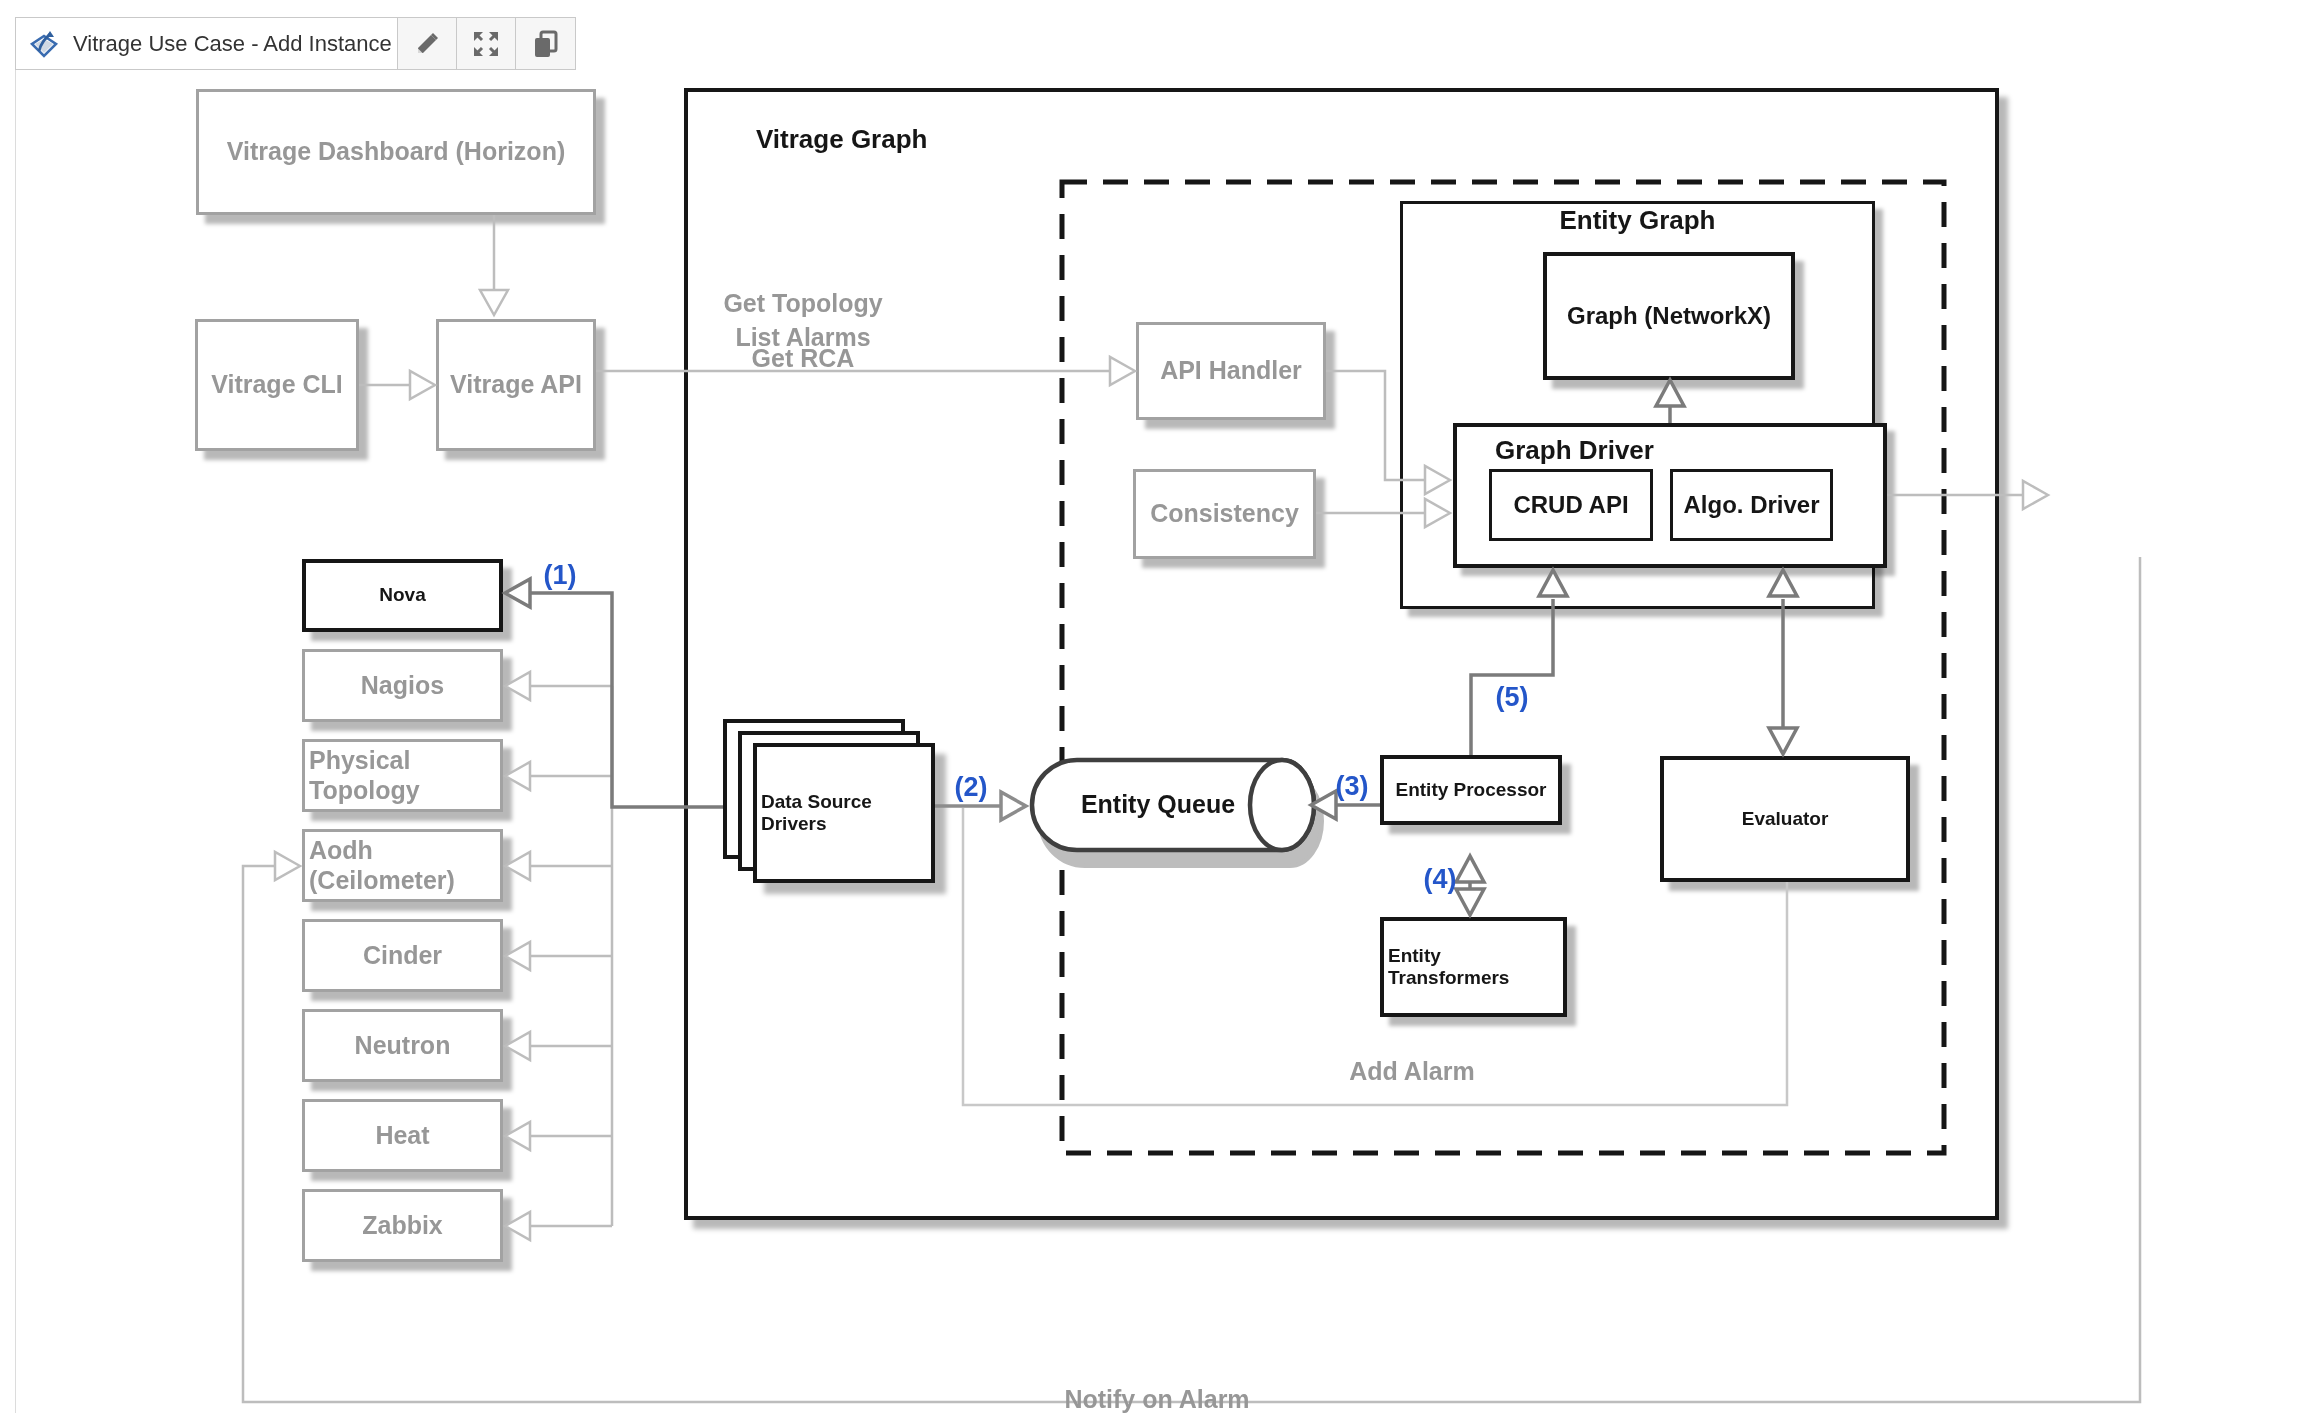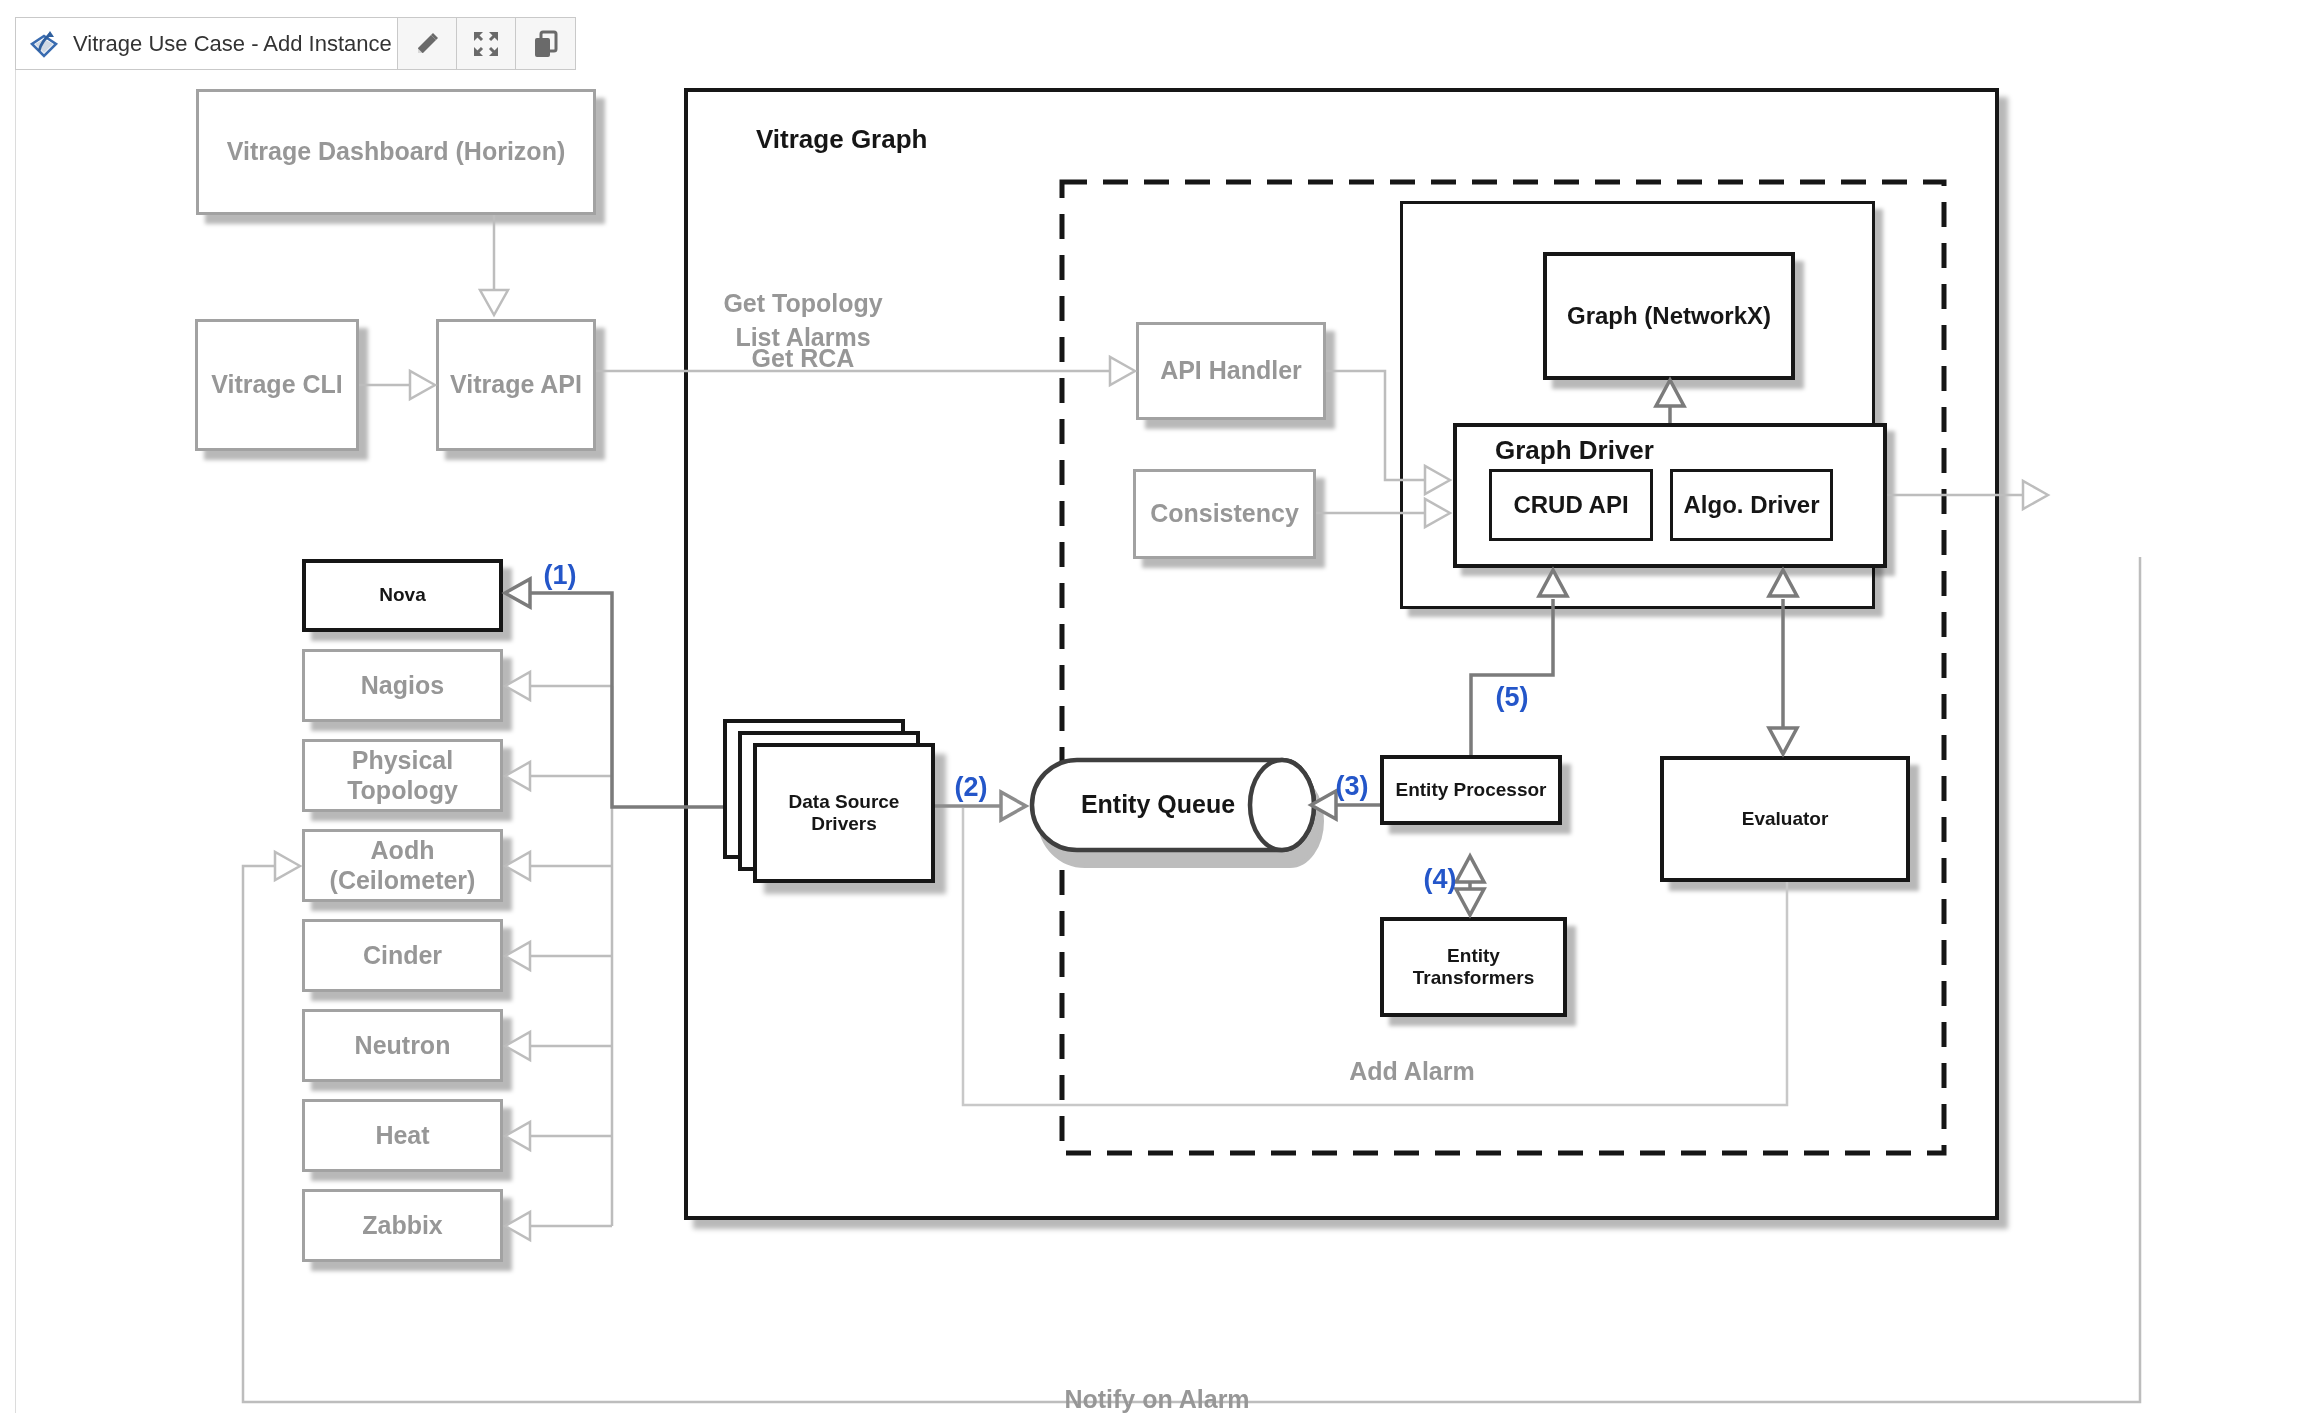--- a/index.html
+++ b/index.html
@@ -14,21 +14,21 @@
   
   .toolbar{position:absolute;left:15px;top:17px;height:53px;width:561px;display:flex;
     background:var(--toolbar-bg);border:1px solid var(--toolbar-border);}
   .tb-cell{display:flex;align-items:center;justify-content:center;height:100%;}
   .tb-title{width:383px;background:#fff;justify-content:flex-start;padding-left:13px;gap:14px;
     border-right:1px solid var(--toolbar-border);}
   .tb-title span{font-size:22px;color:#333;white-space:nowrap;}
   .tb-btn{width:59px;border-right:1px solid var(--toolbar-border);cursor:pointer;}
   .tb-btn:last-child{border-right:none;}
   
-  .node{position:absolute;display:flex;align-items:center;justify-content:center;text-align:center;
+  .node{position:absolute;display:flex;align-items:center;justify-content:center;
     background:#fff;font-weight:bold;line-height:1.18;padding:4px;}
   .g-node{border:3px solid var(--gray-border);color:var(--gray-text);font-size:25px;
     box-shadow:9px 9px 4px var(--shadow);}
   .b-node{border:4px solid var(--ink);color:var(--ink);font-size:19px;
     box-shadow:9px 9px 4px var(--shadow);}
   .inner-node{border:3px solid var(--ink);color:var(--ink);font-size:24px;background:#fff;
     position:absolute;display:flex;align-items:center;justify-content:center;}
   .frame{position:absolute;background:transparent;}
   .lbl{position:absolute;font-weight:bold;white-space:nowrap;}
   .lbl-black{color:var(--ink);font-size:26px;}
@@ -93,20 +93,21 @@
       <path d="M 1077 768 H 1282 A 32 45 0 0 1 1282 858 H 1077 A 45 45 0 0 1 1077 768 Z" transform="translate(8,8)" fill="#bdbdbd" stroke="#bdbdbd" stroke-width="4"></path>
       <path d="M 1077 760 H 1282 A 32 45 0 0 1 1282 850 H 1077 A 45 45 0 0 1 1077 760 Z" fill="#ffffff" stroke="#3f3f3f" stroke-width="4.5"></path>
       <ellipse cx="1282" cy="805" rx="32" ry="45" fill="#ffffff" stroke="#3f3f3f" stroke-width="4.5"></ellipse>
     </g>
   </svg>
 
   <div class="frame" style="left:684px;top:88px;width:1315px;height:1132px;border:4px solid var(--ink);box-shadow:9px 9px 5px var(--shadow);"></div>
   <div class="lbl lbl-black" style="left:756px;top:124px;">Vitrage Graph</div>
 
   <div class="frame" style="left:1400px;top:201px;width:475px;height:408px;border:3px solid var(--ink);box-shadow:8px 8px 4px var(--shadow);background:#fff;"></div>
+  <div class="lbl lbl-black center" style="left:1400px;top:205px;width:475px;">Entity Graph</div>
 
   <div class="node g-node" style="left:196px;top:89px;width:400px;height:126px;">Vitrage Dashboard (Horizon)</div>
   <div class="node g-node" style="left:195px;top:319px;width:164px;height:132px;">Vitrage CLI</div>
   <div class="node g-node" style="left:436px;top:319px;width:160px;height:132px;">Vitrage API</div>
   <div class="node g-node" style="left:1136px;top:322px;width:190px;height:98px;">API Handler</div>
   <div class="node g-node" style="left:1133px;top:469px;width:183px;height:90px;">Consistency</div>
 
   <div class="node b-node" style="left:302px;top:559px;width:201px;height:73px;">Nova</div>
   <div class="node g-node" style="left:302px;top:649px;width:201px;height:73px;">Nagios</div>
   <div class="node g-node" style="left:302px;top:739px;width:201px;height:73px;">Physical Topology</div>

